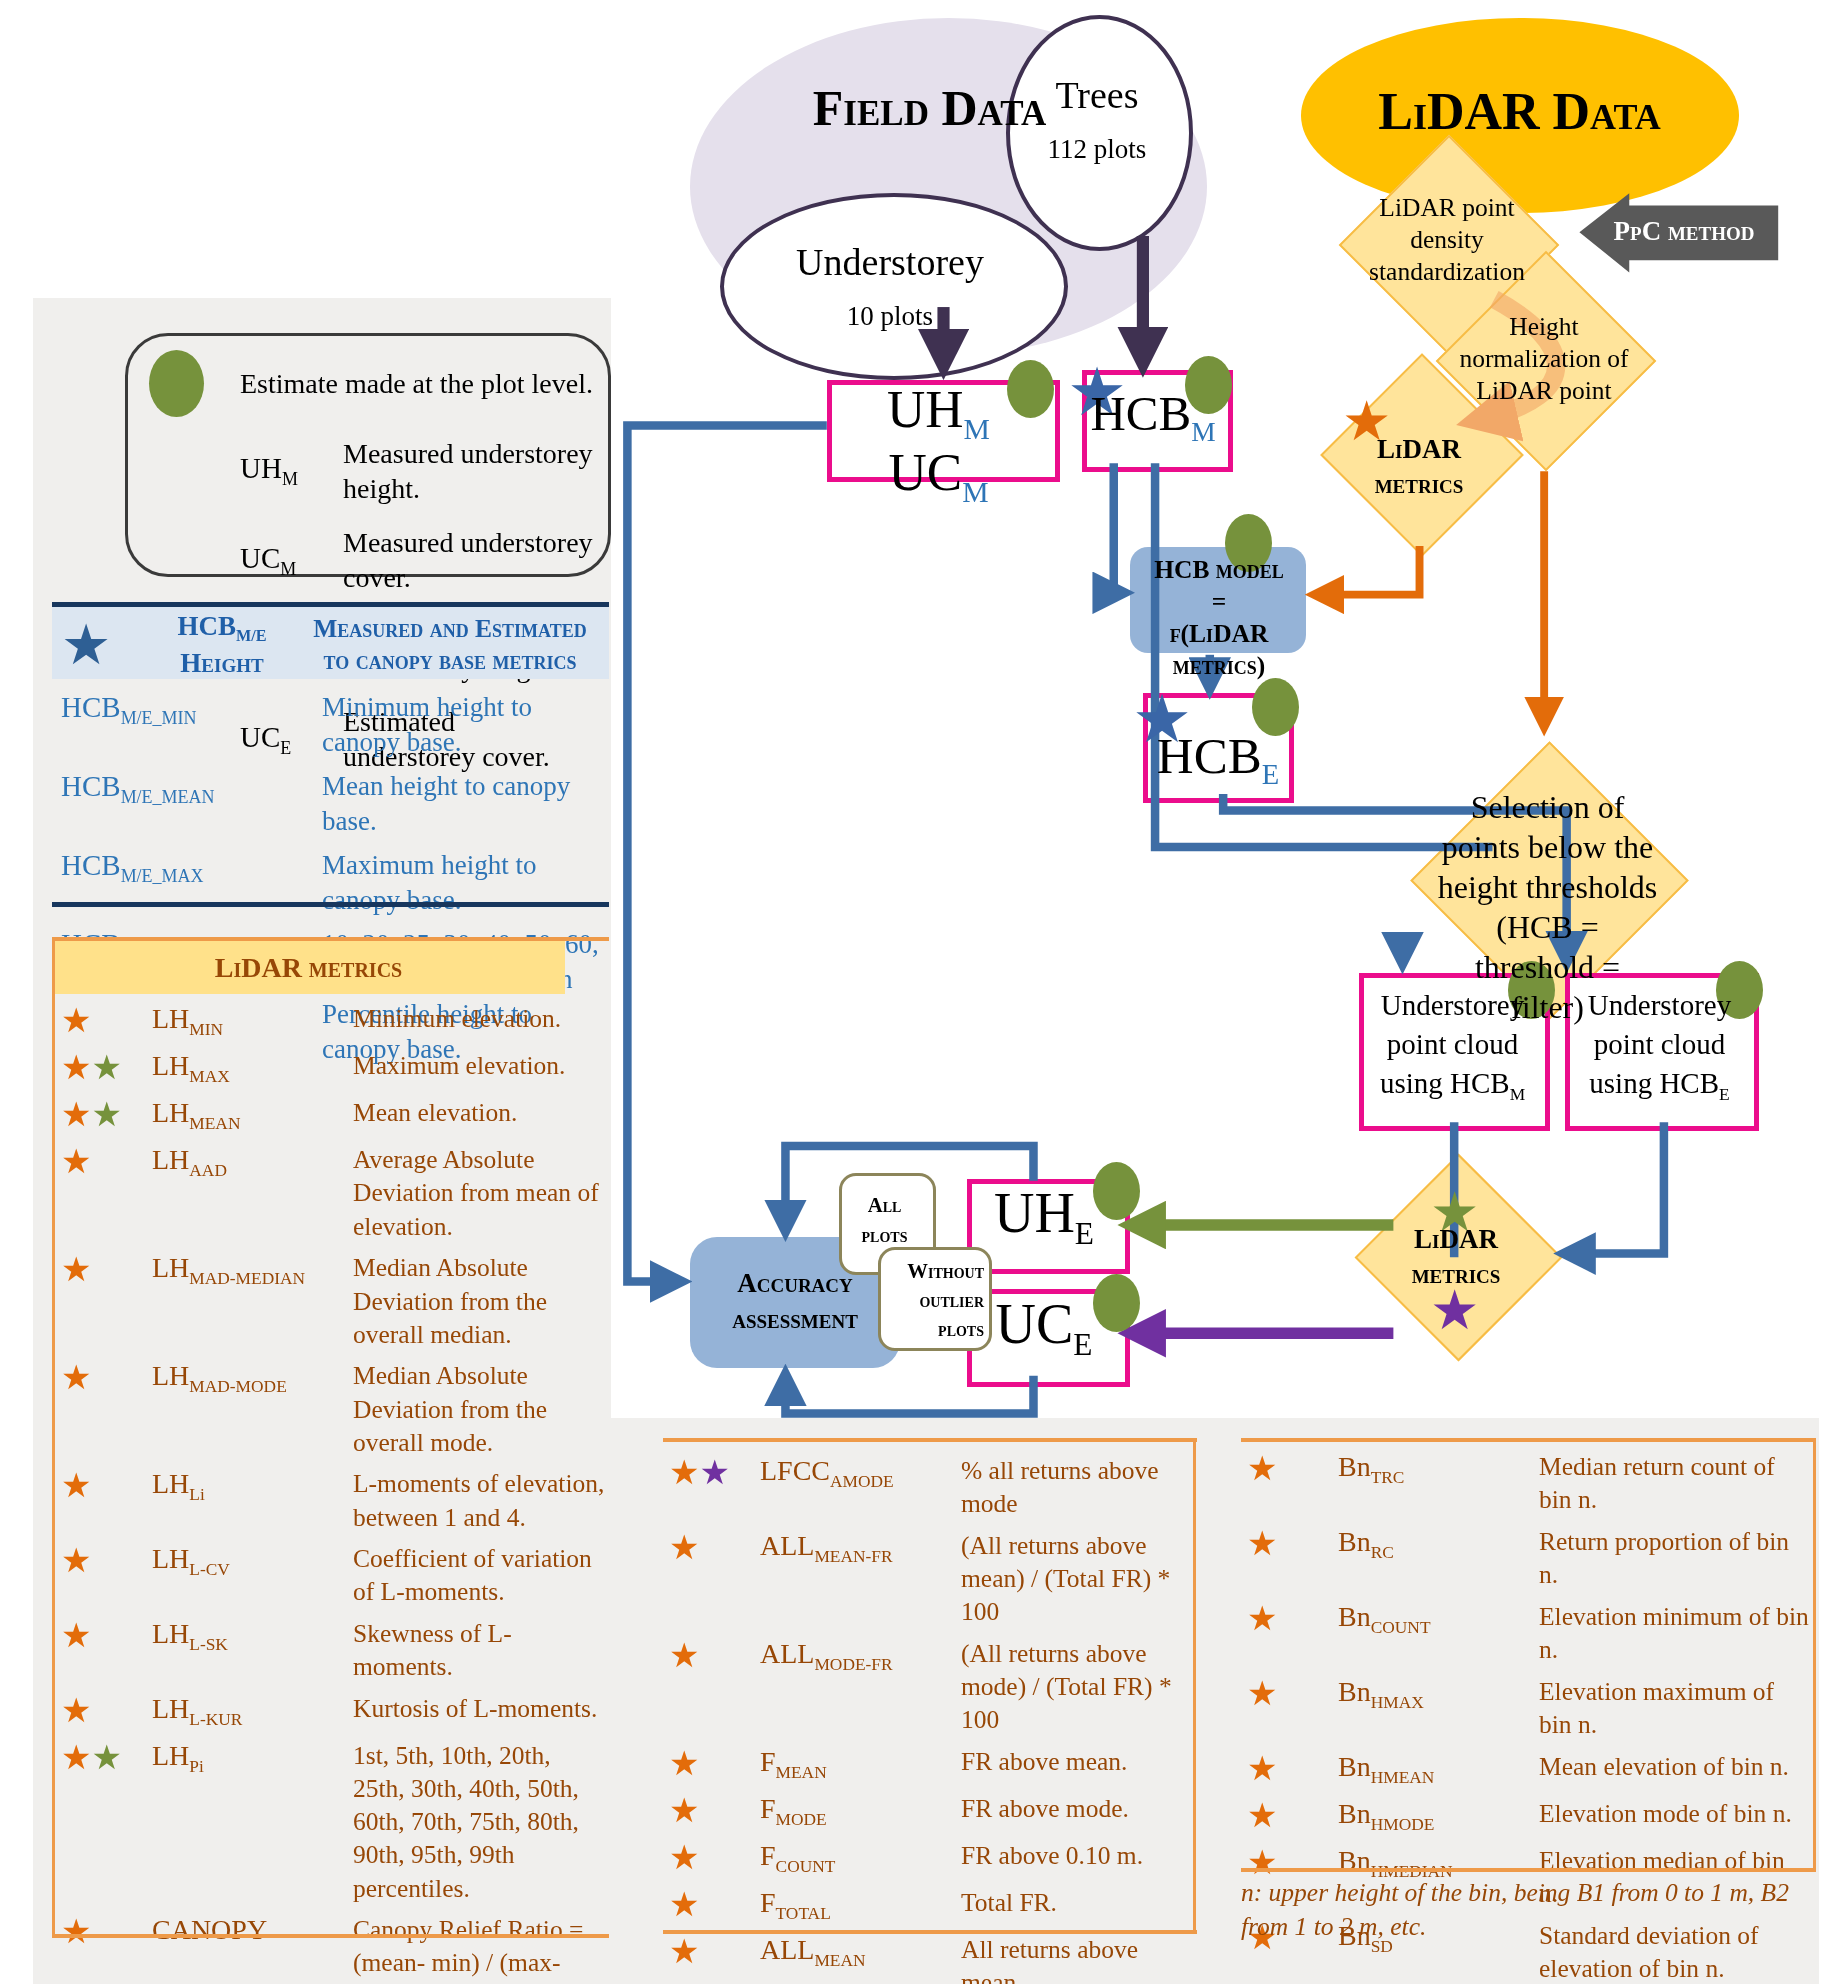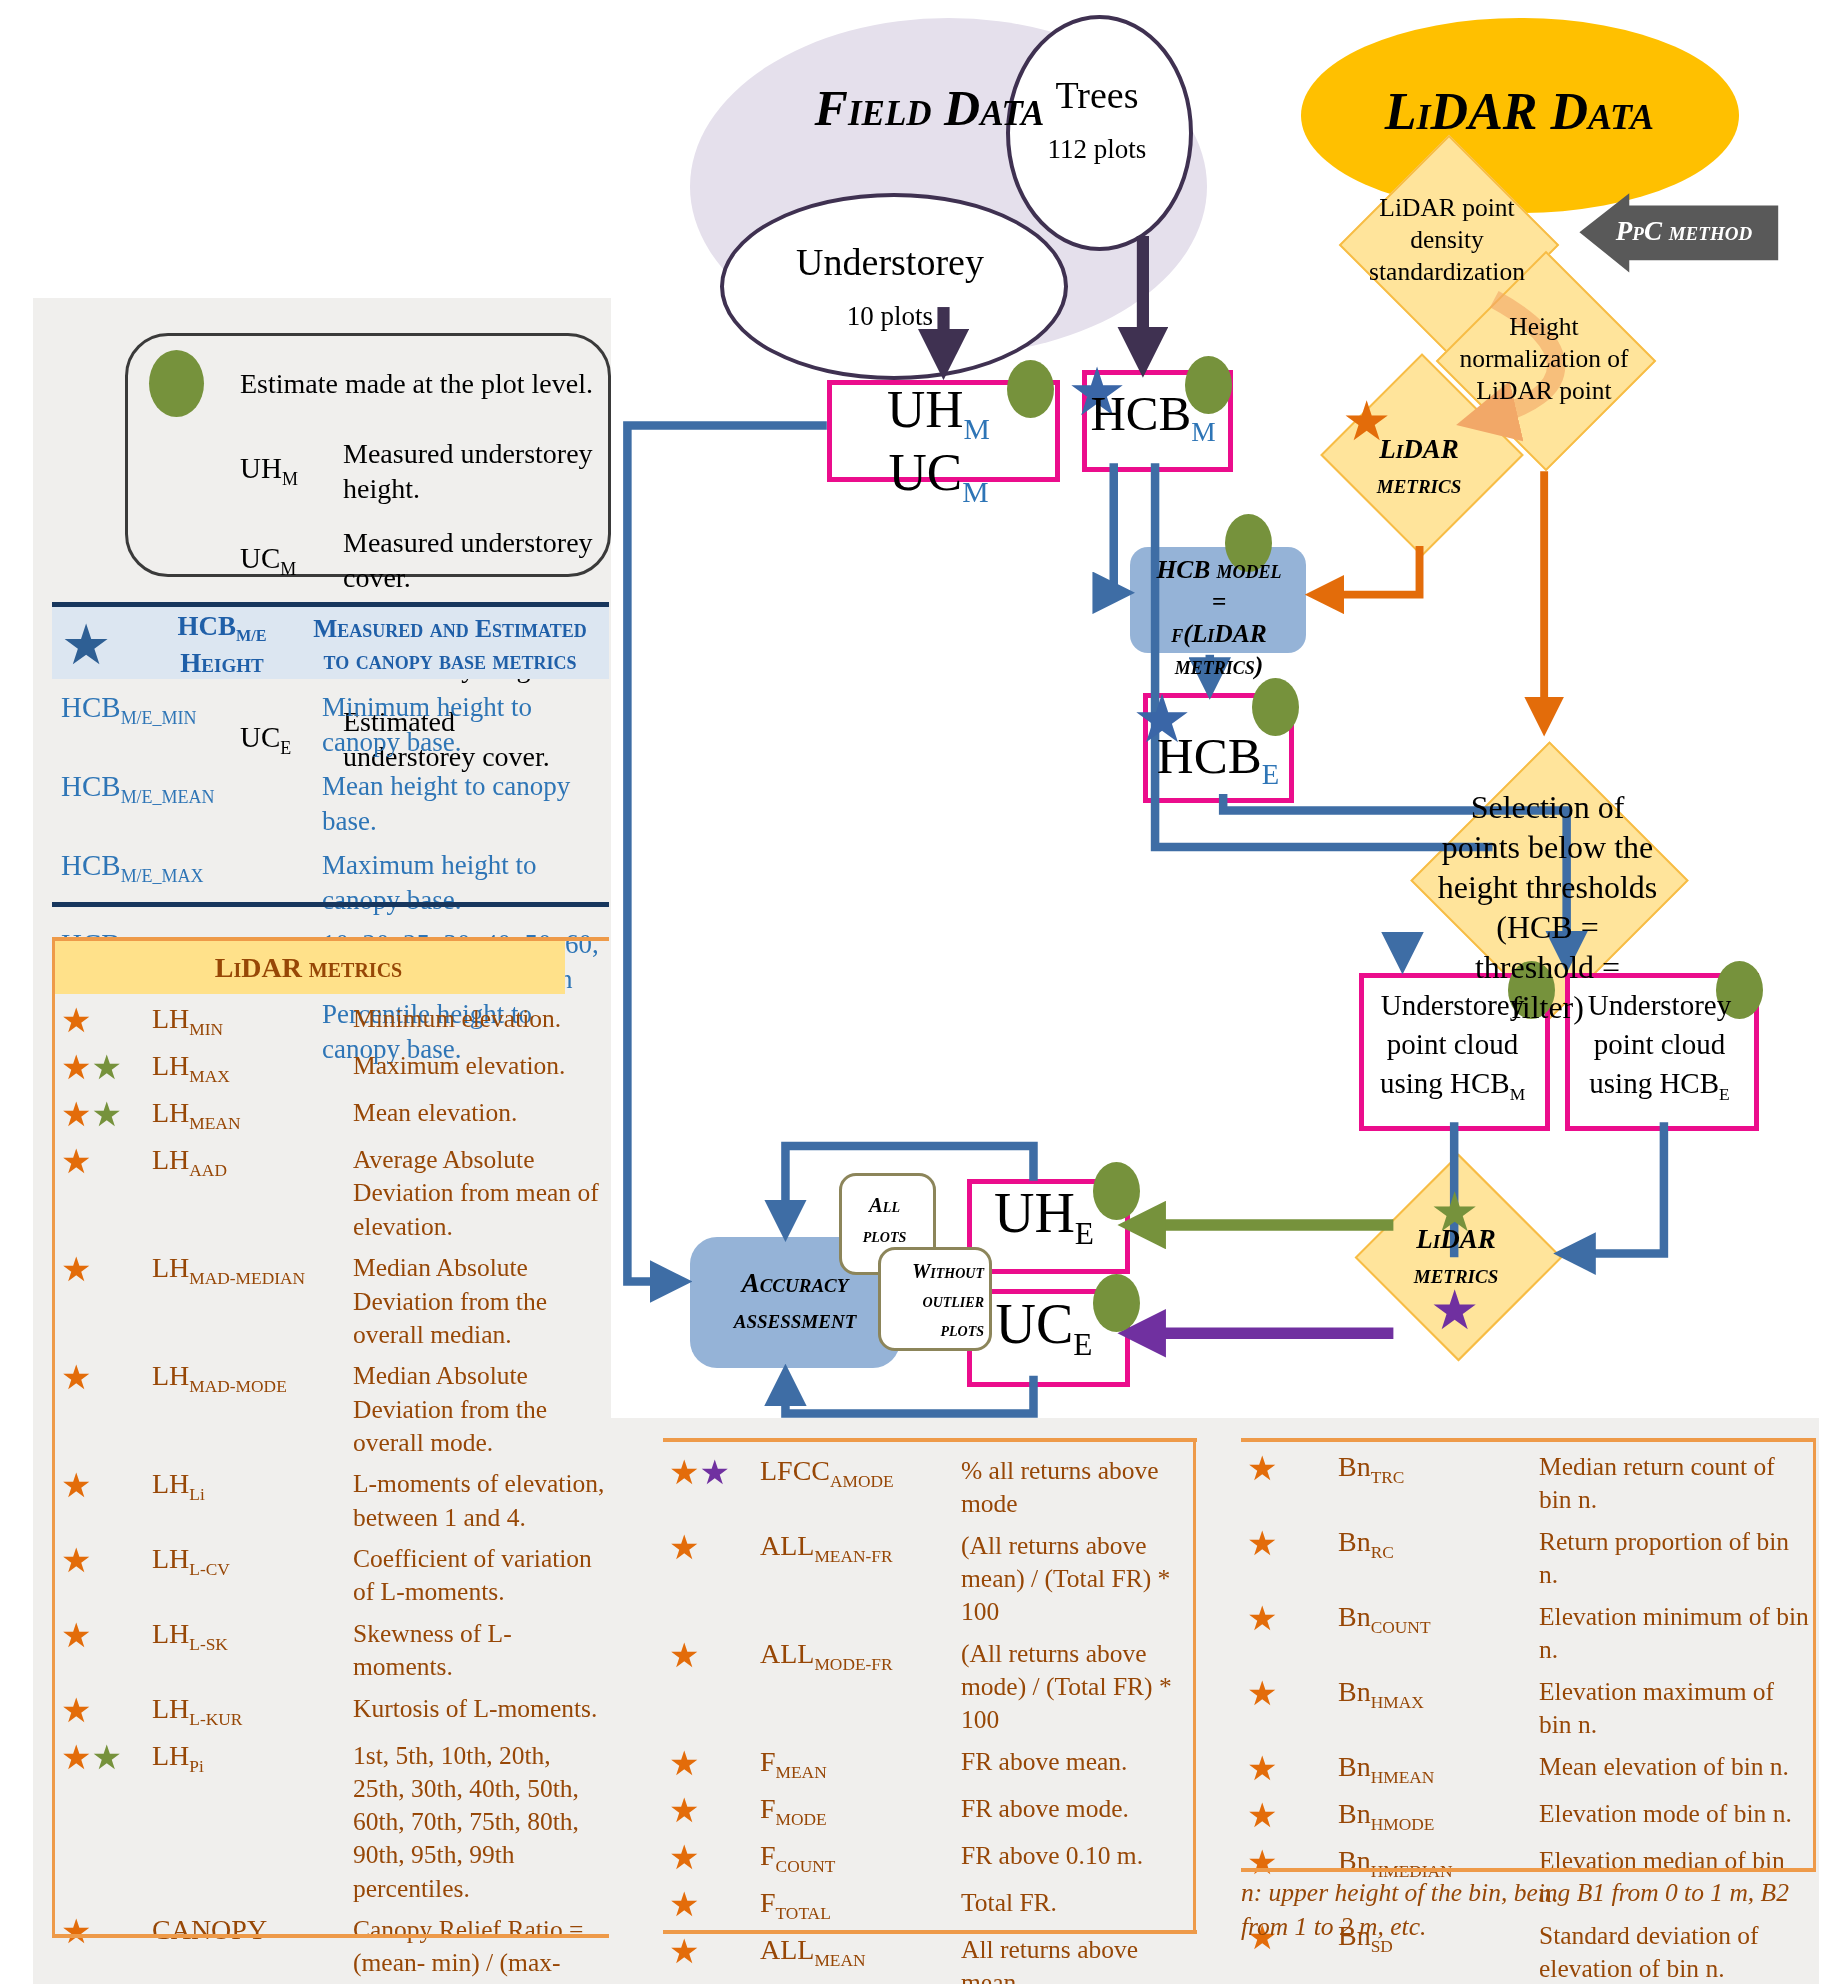--- a/index.html
+++ b/index.html
@@ -12,21 +12,21 @@
   .diamond{position:absolute;transform:rotate(45deg);background:#FFE49B;border:2.4px solid #F7BC45;}
   .pinkbox{position:absolute;background:#ffffff;border:5.5px solid #EB0D8C;}
   .bluebox{position:absolute;background:#95B3D7;border-radius:18px;}
   .khakibox{position:absolute;background:#ffffff;border:3px solid #8C855A;border-radius:17px;}
   .gdot{position:absolute;background:#76923C;border-radius:50%;width:47px;height:58px;}
   .star{position:absolute;line-height:1;}
   .s-blue{color:#3A66A7;} .s-orange{color:#E36C0A;} .s-green{color:#76923C;} .s-purple{color:#7030A0;}
   
   .lbl{position:absolute;text-align:center;color:#000;}
   .sc{font-variant:small-caps;}
-  .bold{font-weight:bold;font-style:italic;}
+  .bold{font-weight:bold;}
   .nodebig{font-size:53px;line-height:1.05;}
   .nodebig sub{font-size:56%;}
   .subblue{color:#2E75B6;}
   .white{color:#ffffff;}
   
   .tbl{position:absolute;display:flex;flex-direction:column;}
   .trow{display:flex;align-items:flex-start;padding:4.3px 0;}
   .stars{display:flex;flex-shrink:0;}
   .st{font-size:34px;line-height:1.1;}
   .st-o{color:#E36C0A;} .st-g{color:#76923C;} .st-p{color:#7030A0;}

